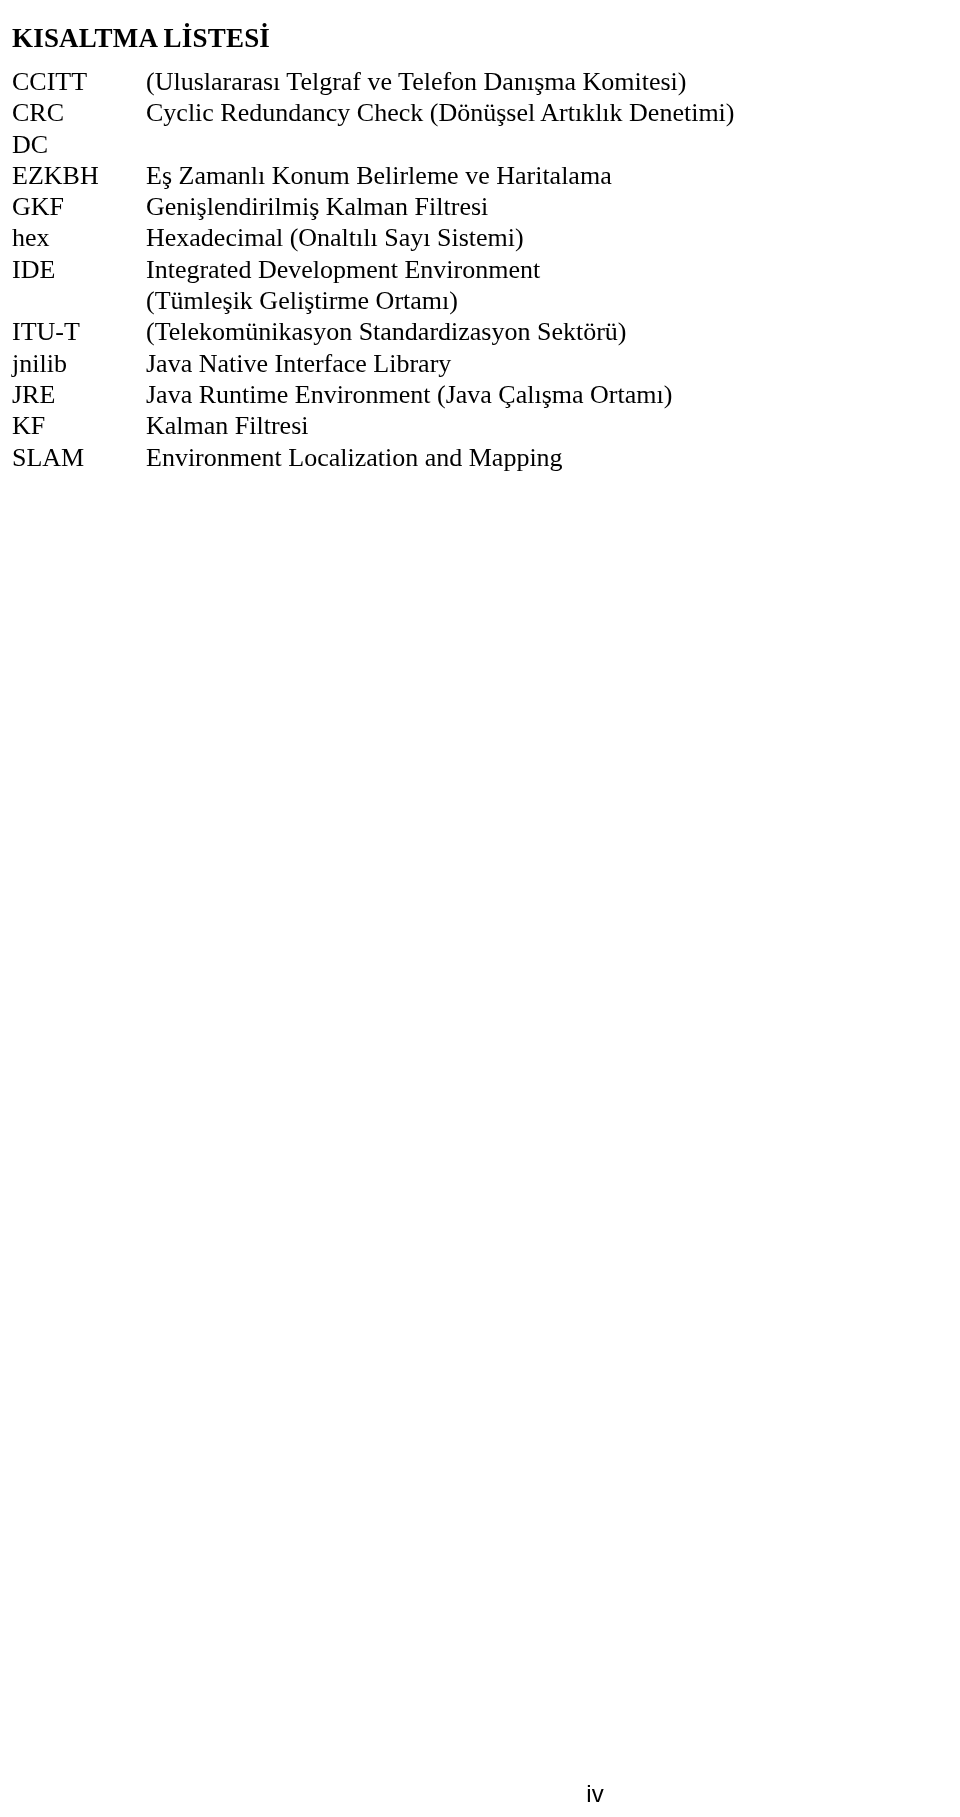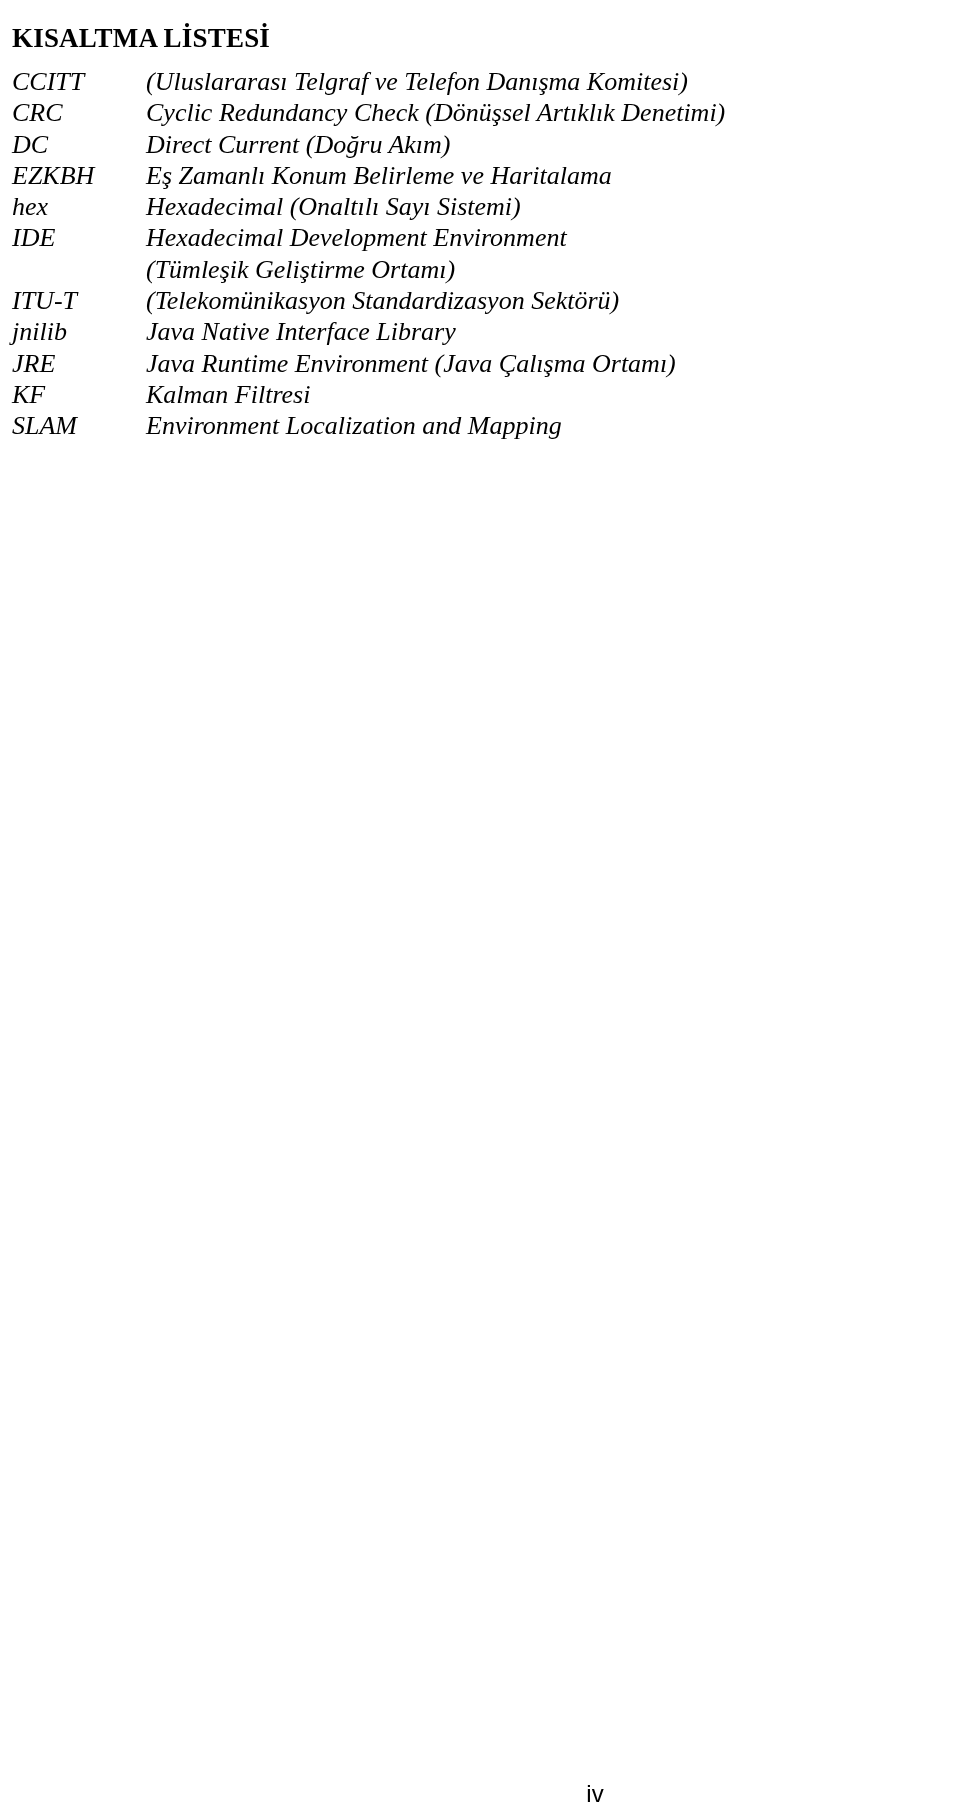--- a/index.html
+++ b/index.html
@@ -40,21 +40,20 @@
     position: absolute;
     left: 12px;
     top: 66px;
     width: 935px;
   }
 
   .abbr-row {
     display: flex;
     align-items: flex-start;
     width: 100%;
-    font-style: italic;
   }
 
   .abbr-term {
     flex: 0 0 134px;
     width: 134px;
     font-size: 26px;
     line-height: 31.3px;
     white-space: nowrap;
     overflow: visible;
   }
@@ -96,40 +95,43 @@
         </div>
       </div>
       <div class="abbr-row">
         <div class="abbr-term">CRC</div>
         <div class="abbr-defs">
           <div class="abbr-def-line">Cyclic Redundancy Check (Dönüşsel Artıklık Denetimi)</div>
         </div>
       </div>
       <div class="abbr-row">
         <div class="abbr-term">DC</div>
-        <div class="abbr-defs">
-          <div class="abbr-def-line">Direct Current (Doğru Akım)</div>
-        </div>
       </div>
       <div class="abbr-row">
         <div class="abbr-term">EZKBH</div>
         <div class="abbr-defs">
           <div class="abbr-def-line">Eş Zamanlı Konum Belirleme ve Haritalama</div>
+        </div>
+      </div>
+      <div class="abbr-row">
+        <div class="abbr-term">GKF</div>
+        <div class="abbr-defs">
+          <div class="abbr-def-line">Genişlendirilmiş Kalman Filtresi</div>
         </div>
       </div>
       <div class="abbr-row">
         <div class="abbr-term">hex</div>
         <div class="abbr-defs">
           <div class="abbr-def-line">Hexadecimal (Onaltılı Sayı Sistemi)</div>
         </div>
       </div>
       <div class="abbr-row">
         <div class="abbr-term">IDE</div>
         <div class="abbr-defs">
-          <div class="abbr-def-line">Hexadecimal Development Environment</div>
+          <div class="abbr-def-line">Integrated Development Environment</div>
           <div class="abbr-def-line">(Tümleşik Geliştirme Ortamı)</div>
         </div>
       </div>
       <div class="abbr-row">
         <div class="abbr-term">ITU-T</div>
         <div class="abbr-defs">
           <div class="abbr-def-line">(Telekomünikasyon Standardizasyon Sektörü)</div>
         </div>
       </div>
       <div class="abbr-row">

